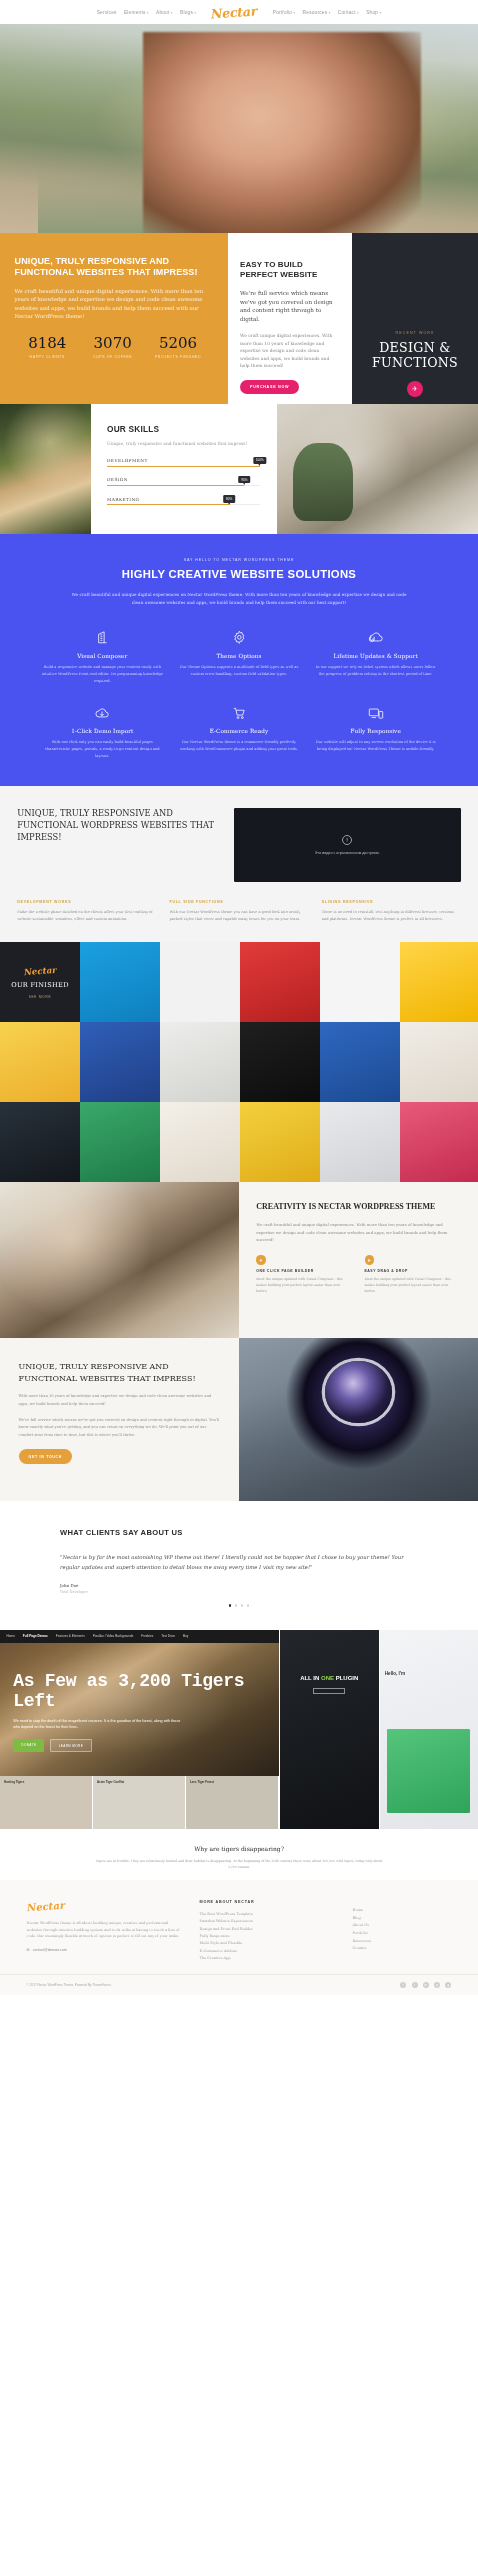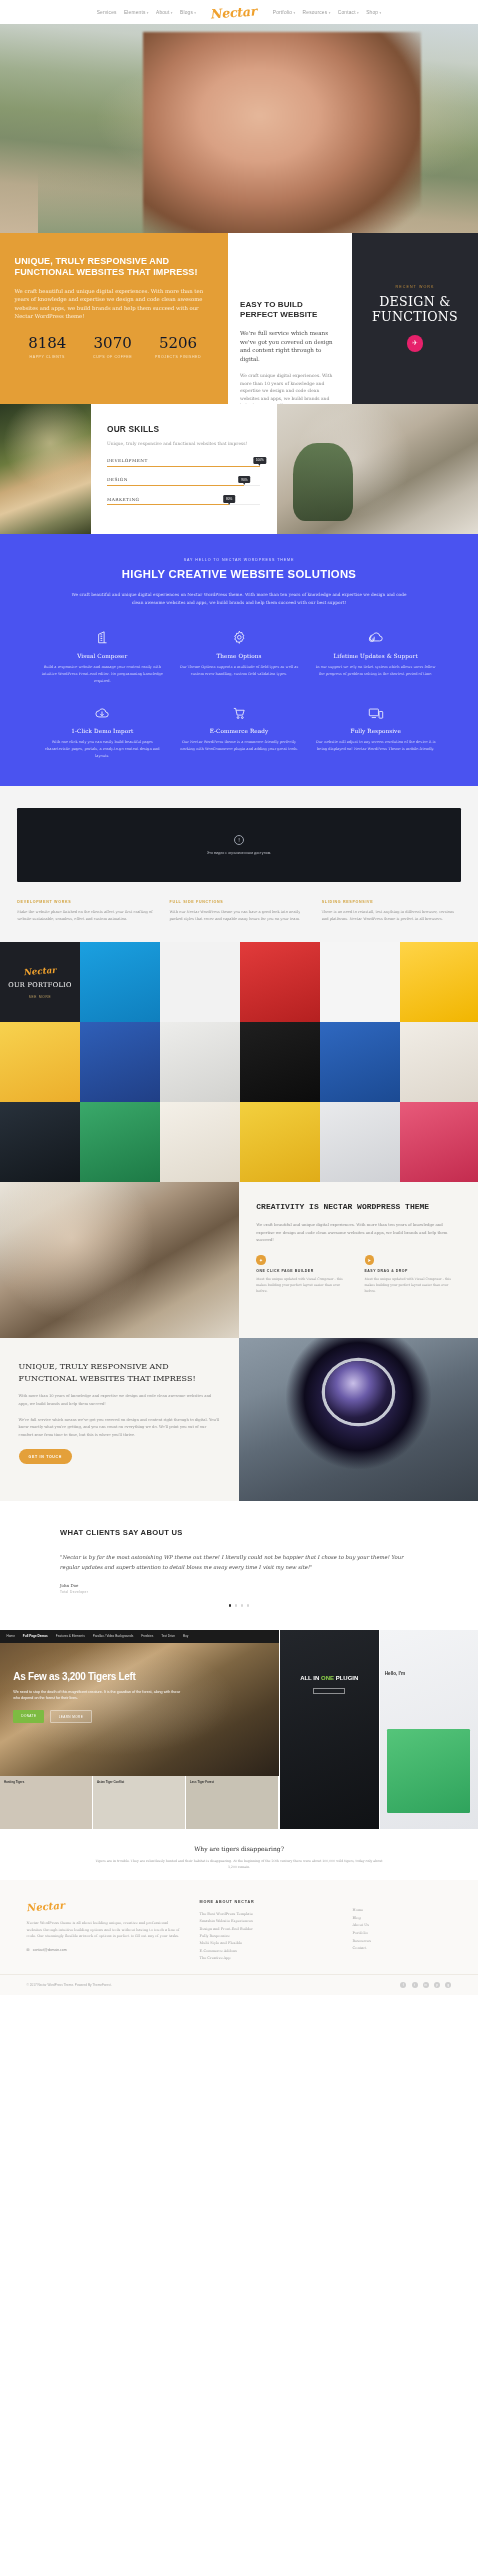--- a/index.html
+++ b/index.html
@@ -75,42 +75,42 @@
   }
   .stat .lbl {
     margin-top: 4px; font-size: 3.5px; letter-spacing: 0.6px;
     text-transform: uppercase; color: #fae6c6;
   }
 
   .b1-white { width: 124px; background: #fff; padding: 26.6px 12px 0 12px; }
   .b1-white h3 {
     font-family: "Liberation Sans Narrow", "Liberation Sans", sans-serif;
     font-size: 8px; line-height: 1.3; font-weight: 700;
-    text-transform: uppercase; color: #2b2b2b; letter-spacing: 0.1px; margin-top: 40px;
+    text-transform: uppercase; color: #2b2b2b; letter-spacing: 0.1px;
   }
   .b1-white .lead {
     font-family: "DejaVu Serif", serif;
     margin-top: 8.6px; font-size: 5.6px; line-height: 1.55; color: #4b4b4b;
   }
   .b1-white .body {
     font-family: "DejaVu Serif", serif;
     margin-top: 8.6px; font-size: 4.4px; line-height: 1.7; color: #8a8a8a;
   }
   .btn-pink {
     display: inline-block; margin-top: 10px;
     background: #e6216b; color: #fff;
     font-size: 3.7px; font-weight: 700; letter-spacing: 0.7px;
     text-transform: uppercase;
     padding: 5.3px 10px; border-radius: 9.3px; border: 0; cursor: pointer;
   }
 
   .b1-dark {
     width: 126px; background: #26282f; color: #fff;
     display: flex; flex-direction: column; align-items: center;
-    justify-content: center; padding: 6.6px;
+    justify-content: flex-end; padding: 6.6px;
   }
   .b1-dark .eyebrow {
     font-size: 3.6px; letter-spacing: 1.1px; text-transform: uppercase;
     color: #c08e3e; margin-bottom: 6px;
   }
   .b1-dark h3 {
     font-family: "DejaVu Serif", serif; font-weight: normal;
     font-size: 12.6px; line-height: 1.16; text-align: center; letter-spacing: 0.3px;
   }
   .circle-btn {
@@ -255,21 +255,21 @@
   
   .creative { display: flex; }
   .cr-photo {
     width: 239px; height: 156px;
     background:
       radial-gradient(circle at 30% 36%, rgba(255,236,214,.5), rgba(0,0,0,0) 42%),
       linear-gradient(150deg, #e9e4da 0%, #d3cbbd 18%, #a8937c 38%, #6d5a45 58%, #b9a88f 76%, #ded6c8 100%);
   }
   .cr-text { width: 239px; background: #f6f5f2; padding: 20px 17.3px; }
   .cr-text h3 {
-    font-family: Liberation Mono, monospace;
+    font-family: Liberation Serif, serif;
     font-size: 8px; line-height: 1.35; font-weight: 700;
     text-transform: uppercase; color: #2b2b2b;
   }
   .cr-text p.lead {
     font-family: "DejaVu Serif", serif;
     margin-top: 8px; font-size: 3.9px; line-height: 1.9; color: #8d8d8d;
   }
   .cr-two { display: flex; gap: 12px; margin-top: 12px; }
   .cr-item { flex: 1; }
   .cr-item .ic {
@@ -343,21 +343,21 @@
     gap: 8px; padding: 0 6.6px; font-size: 3.1px; color: #cfcfcf;
   }
   .sc-topbar .active { color: #fff; font-weight: 700; }
   .sc-hero {
     height: 133px;
     background:
       radial-gradient(ellipse at 40% 42%, rgba(255,240,220,.22), rgba(0,0,0,0) 52%),
       linear-gradient(150deg, #6d5436 0%, #8a6b42 18%, #c3a377 34%, #7e6643 52%, #4e3e28 74%, #2b2219 100%);
     padding: 28px 13.3px 0; color: #fff; position: relative;
   }
-  .sc-hero h2 { font-size: 10px; font-weight: 700; letter-spacing: -0.3px; }
+  .sc-hero h2 { font-size: 18px; font-weight: 700; letter-spacing: -0.3px; font-family: Liberation Mono, monospace; }
   .sc-hero p { margin-top: 6.6px; font-size: 3.7px; line-height: 1.7; max-width: 173px; }
   .sc-btns { margin-top: 9.3px; display: flex; gap: 5.3px; }
   .sc-btn { font-size: 3.1px; padding: 3.3px 8px; border-radius: 1.3px; color: #fff; letter-spacing: 0.4px; }
   .sc-btn.green { background: #7dbb42; }
   .sc-btn.ghost { background: rgba(255,255,255,.12); border: 0.7px solid rgba(255,255,255,.4); }
   .sc-cards { display: flex; height: 53px; }
   .sc-card { flex: 1; background: #ddd; border-right: 0.7px solid #fff; padding: 4px; }
   .sc-card .t { font-size: 2.9px; color: #333; font-weight: 700; }
   .sc-right { flex: 1; display: flex; }
   .sc-panel {
@@ -573,20 +573,23 @@
             </svg>
           </div>
         <h4>Fully Responsive</h4>
         <p>Our website will adjust to any screen resolution of the device it is being displayed on! Nectar WordPress Theme is mobile-friendly.</p>
       </div>
     </div>
   </div>
 
   <div class="videosec">
     <div class="vs-top">
+      <div class="vs-left">
+        <h2>UNIQUE, TRULY RESPONSIVE AND FUNCTIONAL WORDPRESS WEBSITES THAT IMPRESS!</h2>
+      </div>
       <div class="vs-video">
         <div class="vwrap">
           <div class="warn">!</div>
           <div class="vtxt">Это видео с ограниченным доступом.</div>
         </div>
       </div>
     </div>
     <div class="vs-cols">
       <div class="vs-col">
         <h5>DEVELOPMENT WORKS</h5>
@@ -599,21 +602,21 @@
       <div class="vs-col">
         <h5>SLIDING RESPONSIVE</h5>
         <p>There is no need to reinstall, test anything in different browser, versions and platforms. Nectar WordPress theme is perfect in all browsers.</p>
       </div>
     </div>
   </div>
 
   <div class="portfolio">
     <div class="pcell p-intro">
       <div class="nec">Nectar</div>
-      <h4>OUR PORTFOLIO</h4>
+      <h4>OUR FINISHED</h4>
       <div class="more">SEE MORE</div>
     </div>
     <div class="pcell" style="background:linear-gradient(160deg,#1ba0e0,#0f7fbe)"></div>
     <div class="pcell" style="background:#f2f2f2"></div>
     <div class="pcell" style="background:linear-gradient(160deg,#e23b3b,#b52020)"></div>
     <div class="pcell" style="background:#f5f5f5"></div>
     <div class="pcell" style="background:linear-gradient(160deg,#ffd447,#f1b500)"></div>
 
     <div class="pcell" style="background:linear-gradient(160deg,#f7d24e,#ecae2b)"></div>
     <div class="pcell" style="background:linear-gradient(160deg,#2f5fb8,#203f86)"></div>

